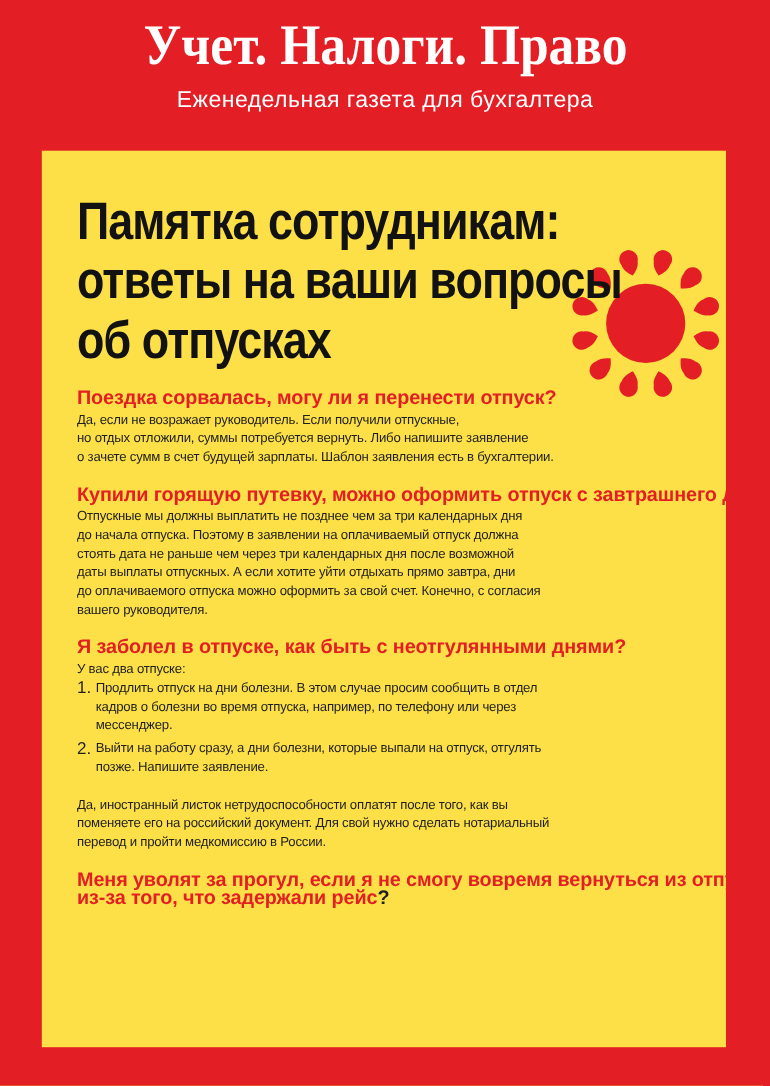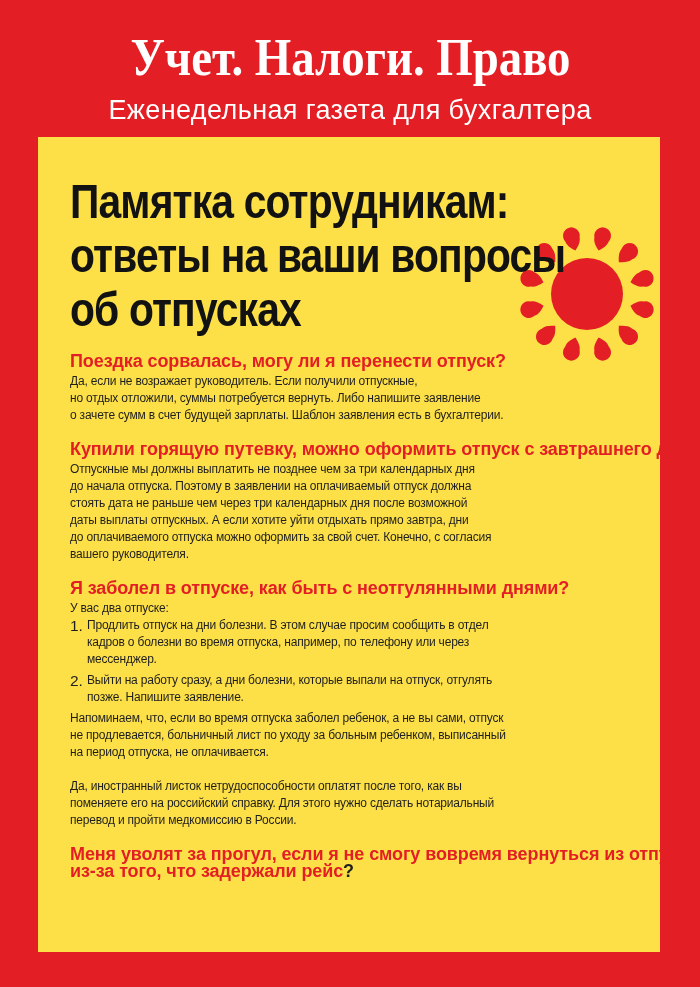--- a/index.html
+++ b/index.html
@@ -9,35 +9,35 @@
     position:relative;
     background:var(--red);
     font-family:"Liberation Sans", sans-serif;
     overflow:hidden;
   }
 
   
   .header {
     position:absolute; left:0; top:0; width:700px; height:137px;
     display:flex; flex-direction:column; align-items:center; justify-content:flex-start;
-    padding-top:29px;
+    padding-top:13px;
   }
   .masthead {
     color:#fff;
     font-family:"Liberation Serif", serif;
     font-weight:700;
     font-size:52px;
     line-height:1.1;
     white-space:nowrap;
     transform:scaleX(0.90);
     transform-origin:center top;
   }
   .subtitle {
     color:#fff;
-    font-size:27px;
+    font-size:21px;
     letter-spacing:0.4px;
     margin-top:9px;
     white-space:nowrap;
   }
 
   
   .card {
     position:absolute; left:38px; top:137px;
     width:622px; height:815px;
     background:#fde047;
@@ -154,28 +154,25 @@
           <span class="li-text">Продлить отпуск на дни болезни. В этом случае просим сообщить в отдел
 кадров о болезни во время отпуска, например, по телефону или через
 мессенджер.</span>
         </div>
         <div class="li">
           <span class="li-num">2.</span>
           <span class="li-text">Выйти на работу сразу, а дни болезни, которые выпали на отпуск, отгулять
 позже. Напишите заявление.</span>
         </div>
       </div>
-      <p class="outro">Напоминаем, что, если во время отпуска заболел ребенок, а не вы сами, отпуск
-не продлевается, больничный лист по уходу за больным ребенком, выписанный
-на период отпуска, не оплачивается.</p>
     </section>
 
     <section class="qa">
       <p class="a">Да, иностранный листок нетрудоспособности оплатят после того, как вы
-поменяете его на российский справку. Для этого нужно сделать нотариальный
+поменяете его на российский документ. Для свой нужно сделать нотариальный
 перевод и пройти медкомиссию в России.</p>
     </section>
 
     <section class="qa">
       <h3 class="q"><span>Меня уволят за прогул, если я не смогу вовремя вернуться из отпуска
 из-за того, что задержали рейс</span><span class="qm">?</span></h3>
     </section>
 
   </div>
 </div>

